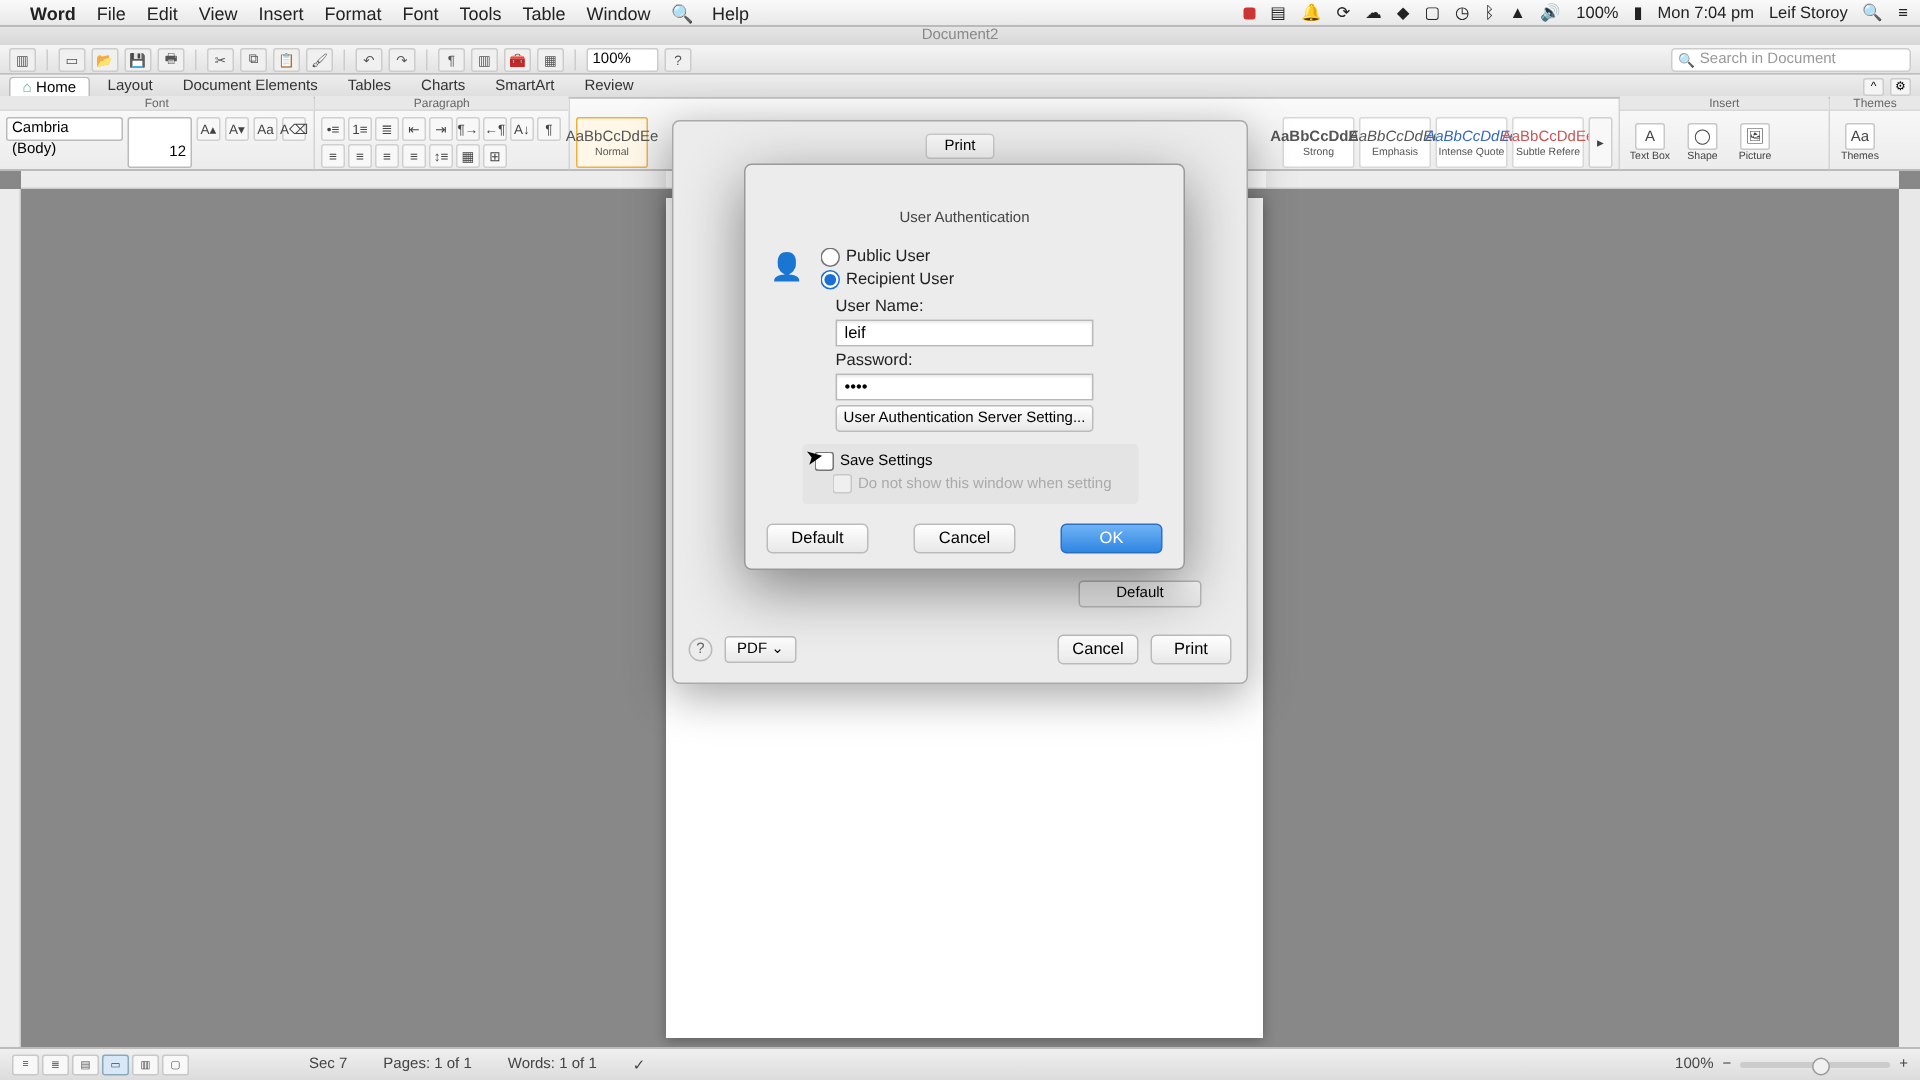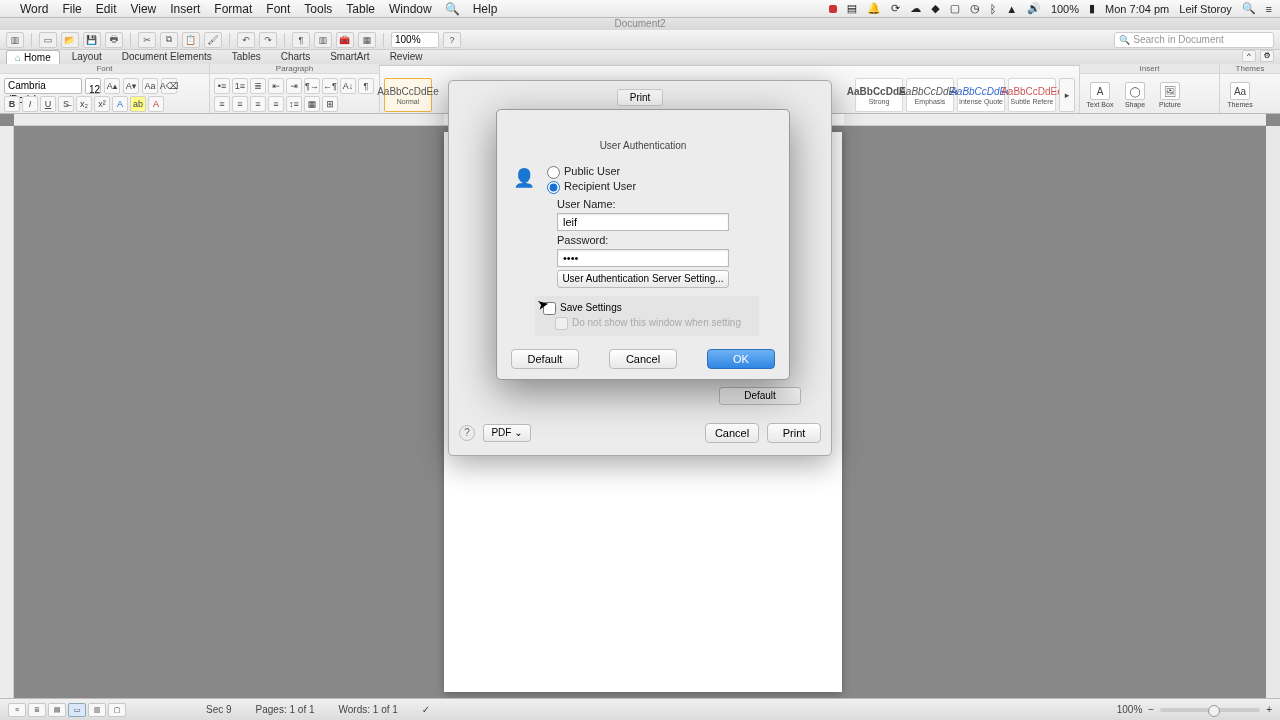--- a/index.html
+++ b/index.html
@@ -1,52 +1,52 @@
 <!DOCTYPE html>
 <html><head>
 <meta charset="utf-8">
 <style>
 * { margin: 0; padding: 0; box-sizing: border-box; font-family: -apple-system, "Helvetica Neue", Arial, sans-serif; }
 body { width: 1280px; height: 720px; background: #888; overflow: hidden; position: relative; font-size: 11px; }
 
 
 .menubar { position: absolute; top: 0; left: 0; right: 0; height: 18px; background: linear-gradient(#fafafa,#e8e8e8); display: flex; align-items: center; padding: 0 8px; font-size: 12px; color: #222; border-bottom: 1px solid #bbb; }
 .menubar .apple { margin-right: 12px; font-size: 13px; }
-.menubar .app { font-weight: 400; margin-right: 14px; }
+.menubar .app { font-weight: 700; margin-right: 14px; }
 .menubar .mitem { margin-right: 14px; }
 .menubar .spacer { flex: 1; }
 .menubar .status { display: flex; align-items: center; gap: 10px; font-size: 11px; }
 .menubar .status span { display: inline-flex; align-items: center; }
 
 
 .wintitle { position: absolute; top: 18px; left: 0; right: 0; height: 12px; background: linear-gradient(#e5e5e5,#d8d8d8); text-align: center; font-size: 10px; color: #888; line-height: 12px; }
 
 
 .toolbar { position: absolute; top: 30px; left: 0; right: 0; height: 20px; background: linear-gradient(#f5f5f5,#e2e2e2); display: flex; align-items: center; padding: 0 6px; gap: 4px; border-bottom: 1px solid #ccc; }
 .tbtn { width: 18px; height: 16px; background: #f0f0f0; border: 1px solid #ccc; border-radius: 2px; display: flex; align-items: center; justify-content: center; font-size: 9px; color: #555; }
 .tsep { width: 1px; height: 14px; background: #ccc; margin: 0 3px; }
 .zoom { width: 48px; height: 16px; border: 1px solid #ccc; background: #fff; font-size: 10px; padding: 0 3px; line-height: 14px; border-radius: 2px; }
 .searchbox { margin-left: auto; width: 160px; height: 16px; border: 1px solid #ccc; background: #fff; border-radius: 3px; display: flex; align-items: center; padding: 0 4px; color: #999; font-size: 10px; }
 .searchbox::before { content: "🔍"; font-size: 9px; margin-right: 3px; }
 
 
-.ribtabs { position: absolute; top: 50px; left: 0; right: 0; height: 16px; background: linear-gradient(#ededed,#dedede); display: flex; align-items: flex-start; padding: 0 6px; gap: 4px; font-size: 10px; border-bottom: 1px solid #ccc; }
+.ribtabs { position: absolute; top: 50px; left: 0; right: 0; height: 16px; background: linear-gradient(#ededed,#dedede); display: flex; align-items: center; padding: 0 6px; gap: 4px; font-size: 10px; border-bottom: 1px solid #ccc; }
 .ribtabs .hometab { background: #fff; border: 1px solid #bbb; border-bottom: none; border-radius: 3px 3px 0 0; padding: 1px 8px; display: flex; align-items: center; }
 .ribtabs .hometab::before { content: "⌂"; margin-right: 3px; color: #5a8; }
 .ribtabs .tab { padding: 1px 8px; color: #333; }
 .ribtabs .rightctl { margin-left: auto; display: flex; gap: 4px; }
 .ribtabs .rightctl span { width: 14px; height: 12px; border: 1px solid #ccc; border-radius: 2px; background: #f5f5f5; font-size: 8px; text-align: center; line-height: 10px; }
 
 
 .ribbon { position: absolute; top: 66px; left: 0; right: 0; height: 48px; background: linear-gradient(#fafafa,#ececec); display: flex; border-bottom: 1px solid #bbb; }
 .ribgroup { border-right: 1px solid #d4d4d4; padding: 2px 4px 0 4px; display: flex; flex-direction: column; position: relative; }
 .ribgroup .glabel { position: absolute; top: -2px; left: 0; right: 0; text-align: center; font-size: 8px; color: #666; background: #e8e8e8; line-height: 9px; border-bottom: 1px solid #d8d8d8; }
 .ribgroup .gbody { margin-top: 10px; display: flex; gap: 3px; align-items: flex-start; }
 .fontname { width: 78px; height: 16px; border: 1px solid #bbb; background: #fff; font-size: 10px; padding: 0 3px; line-height: 14px; border-radius: 2px; }
-.fontsize { width: 16px; height: 16px; border: 1px solid #bbb; background: #fff; font-size: 10px; padding: 4px 3px; line-height: 14px; border-radius: 2px; }
+.fontsize { width: 43px; height: 16px; border: 1px solid #bbb; background: #fff; font-size: 10px; padding: 16px 3px; line-height: 14px; border-radius: 2px; text-align: right; }
 .ico { width: 16px; height: 16px; border: 1px solid #d0d0d0; background: #f8f8f8; border-radius: 2px; display: flex; align-items: center; justify-content: center; font-size: 9px; color: #444; }
 .icorow { display: flex; gap: 2px; }
 .stylebox { width: 48px; height: 34px; border: 1px solid #d8d8d8; background: #fff; display: flex; flex-direction: column; align-items: center; justify-content: center; font-size: 7px; color: #555; border-radius: 2px; }
 .stylebox.sel { border: 1px solid #f0b040; background: #fff8e8; }
 .stylebox .prev { font-size: 10px; margin-bottom: 1px; }
 .insertico { width: 32px; height: 34px; display: flex; flex-direction: column; align-items: center; justify-content: center; font-size: 7px; color: #444; gap: 1px; }
 .insertico .ibox { width: 20px; height: 18px; border: 1px solid #c8c8c8; background: #fff; border-radius: 2px; display: flex; align-items: center; justify-content: center; font-size: 10px; }
 
 
 .docarea { position: absolute; top: 114px; left: 0; right: 0; bottom: 22px; background: #888; }
@@ -302,21 +302,21 @@
 <div class="statusbar">
   <div class="viewbtns">
     <span>≡</span>
     <span>≣</span>
     <span>▤</span>
     <span class="active">▭</span>
     <span>▥</span>
     <span>▢</span>
   </div>
   <div class="stxt">
-    <span>Sec 9</span>
+    <span>Sec 7</span>
     <span><span>Pages:</span> <span>1 of 1</span></span>
     <span><span>Words:</span> <span>1 of 1</span></span>
     <span>✓</span>
   </div>
   <div class="zoomr">
     <span>100%</span>
     <span>−</span>
     <div class="zslider"></div>
     <span>+</span>
   </div>

